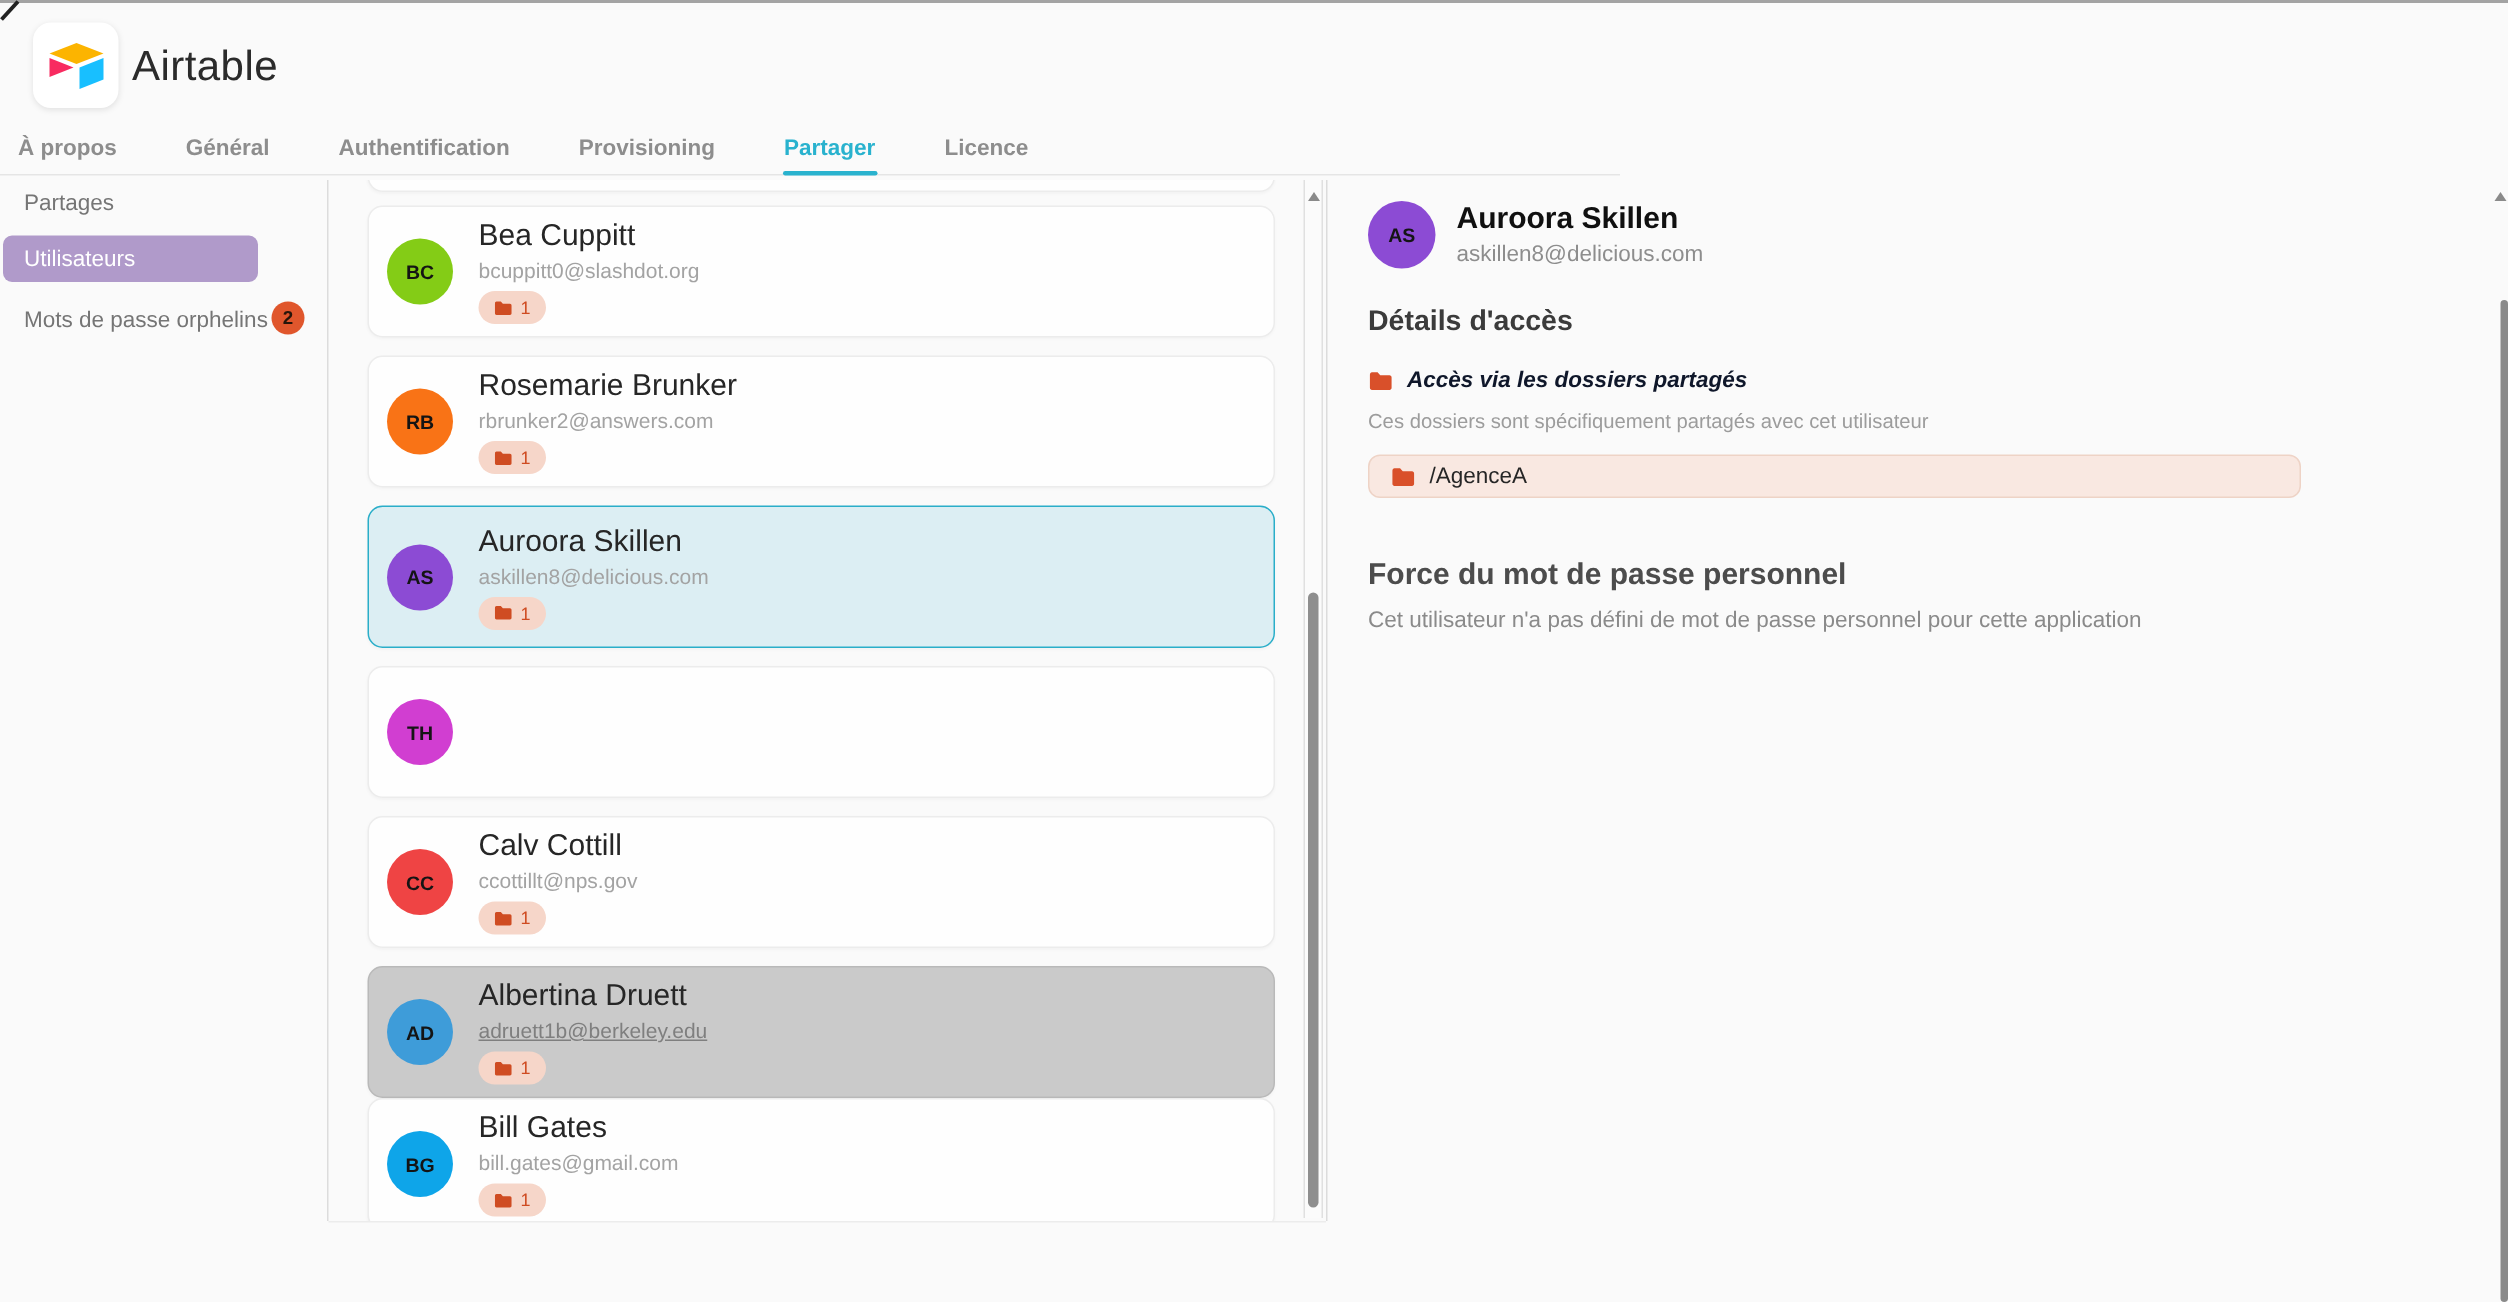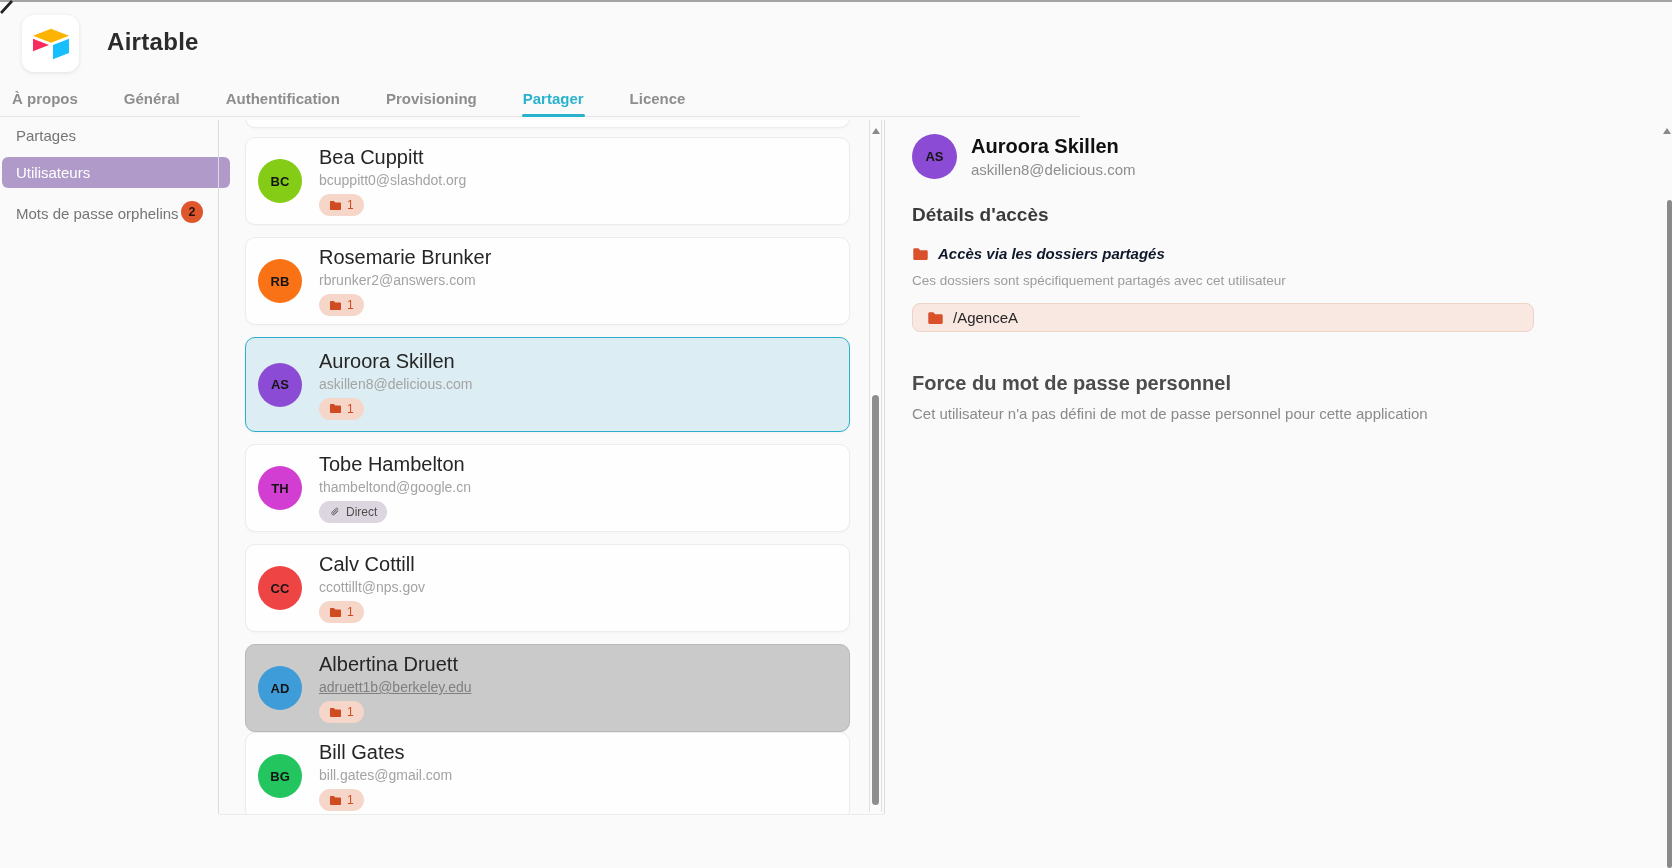--- a/index.html
+++ b/index.html
@@ -13,33 +13,33 @@
   }
   .top-line { position:absolute; top:0; left:0; width:100%; height:2px; background:#a3a3a3; }
   .corner-mark { position:absolute; top:0; left:0; }
 
   
   .logo-box {
     position:absolute; left:22px; top:15px; width:57px; height:57px;
     background:#fff; border-radius:12px; box-shadow:0 1px 4px rgba(0,0,0,.10);
     display:flex; align-items:center; justify-content:center;
   }
-  .app-title { position:absolute; left:88px; top:28px; font-size:24px; font-weight:700; color:#2b2b2b; letter-spacing:.3px;margin-left:19px; }
+  .app-title { position:absolute; left:88px; top:28px; font-size:28px; font-weight:400; color:#2b2b2b; letter-spacing:.3px; }
 
   
   .tabs-underline { position:absolute; left:0; top:116px; width:1080px; height:1px; background:#e5e5e5; }
   .tabs { position:absolute; left:12px; top:90px; display:flex; gap:46px;justify-content:flex-end; }
   .tab { font-size:15px; font-weight:700; color:#8d8d8d; padding-bottom:10px; position:relative; cursor:pointer; white-space:nowrap; }
   .tab.active { color:#29b2ce; }
   .tab.active::after { content:""; position:absolute; left:-1px; right:-1px; bottom:0; height:3px; border-radius:2px; background:#29b2ce; }
 
   
   .side-item { position:absolute; left:16px; font-size:15px; color:#757575; cursor:pointer; }
   .side-pill {
-    position:absolute; left:2px; top:157px; width:228px; height:31px; border-radius:6px;
+    position:absolute; left:2px; top:157px; width:170px; height:31px; border-radius:6px;
     background:#b09aca; color:#fff; font-size:15px; line-height:31px; padding-left:14px; cursor:pointer;
   }
   .orphan-badge {
     position:absolute; left:181px; top:201px; width:22px; height:22px; border-radius:50%;
     background:#e0562c; color:#27150a; font-size:12.5px; font-weight:700;
     display:flex; align-items:center; justify-content:center;
   }
   .v-div { position:absolute; top:120px; height:694px; width:1px; background:#dcdcdc; }
   .h-div { position:absolute; left:219px; top:814px; width:665px; height:1px; background:#ececec; }
 
@@ -187,30 +187,20 @@
         <svg class="ficon" width="13" height="11" viewBox="0 0 20 16">
             <path d="M1.5 3c0-1 .7-1.8 1.6-1.8h4.4L9.6 3.5h7.3c.9 0 1.6.8 1.6 1.7v8c0 1-.7 1.8-1.6 1.8H3.1c-.9 0-1.6-.8-1.6-1.8V3z" fill="currentColor"></path>
           </svg>
         <span>1</span>
       </div>
     </div>
   </div>
 
   <div class="card" style="top:324px;">
     <div class="avatar" style="background: rgb(209, 62, 209);">TH</div>
-    <div>
-      <div class="uname">Tobe Hambelton</div>
-      <div class="uemail">thambeltond@google.cn</div>
-      <div class="pill direct">
-        <svg class="ficon" width="12" height="12" viewBox="0 0 16 16">
-            <path d="M11.8 6.9l-4.6 4.6a2.3 2.3 0 0 1-3.2-3.2l5-5a1.55 1.55 0 0 1 2.2 2.2l-4.6 4.6a.78.78 0 0 1-1.1-1.1l4-4" stroke="#5f5f5f" stroke-width="1.2" fill="none" stroke-linecap="round"></path>
-          </svg>
-        <span>Direct</span>
-      </div>
-    </div>
   </div>
 
   <div class="card" style="top:424px;">
     <div class="avatar" style="background: #ef4444;">CC</div>
     <div>
       <div class="uname">Calv Cottill</div>
       <div class="uemail">ccottillt@nps.gov</div>
       <div class="pill folders">
         <svg class="ficon" width="13" height="11" viewBox="0 0 20 16">
             <path d="M1.5 3c0-1 .7-1.8 1.6-1.8h4.4L9.6 3.5h7.3c.9 0 1.6.8 1.6 1.7v8c0 1-.7 1.8-1.6 1.8H3.1c-.9 0-1.6-.8-1.6-1.8V3z" fill="currentColor"></path>
@@ -228,21 +218,21 @@
       <div class="pill folders">
         <svg class="ficon" width="13" height="11" viewBox="0 0 20 16">
             <path d="M1.5 3c0-1 .7-1.8 1.6-1.8h4.4L9.6 3.5h7.3c.9 0 1.6.8 1.6 1.7v8c0 1-.7 1.8-1.6 1.8H3.1c-.9 0-1.6-.8-1.6-1.8V3z" fill="currentColor"></path>
           </svg>
         <span>1</span>
       </div>
     </div>
   </div>
 
   <div class="card" style="top:612px;">
-    <div class="avatar" style="background: #22c55e; text-align: right;">BG</div>
+    <div class="avatar" style="background: #0ea5e9; text-align: right;">BG</div>
     <div>
       <div class="uname">Bill Gates</div>
       <div class="uemail">bill.gates@gmail.com</div>
       <div class="pill folders">
         <svg class="ficon" width="13" height="11" viewBox="0 0 20 16">
             <path d="M1.5 3c0-1 .7-1.8 1.6-1.8h4.4L9.6 3.5h7.3c.9 0 1.6.8 1.6 1.7v8c0 1-.7 1.8-1.6 1.8H3.1c-.9 0-1.6-.8-1.6-1.8V3z" fill="currentColor"></path>
           </svg>
         <span>1</span>
       </div>
     </div>

